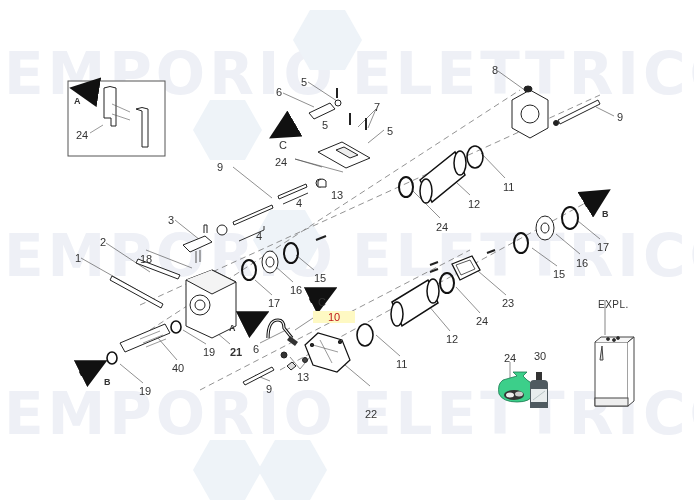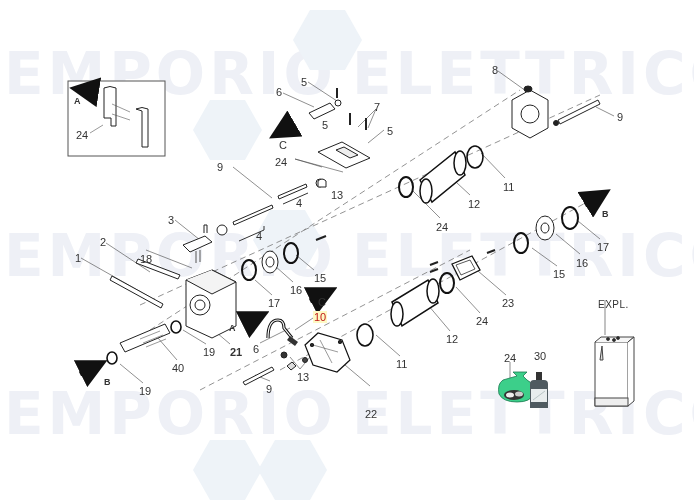--- a/index.html
+++ b/index.html
@@ -3,21 +3,21 @@
 <meta charset="utf-8">
 <style>
   html, body { margin:0; padding:0; background:#ffffff; }
   body { width:694px; height:500px; overflow:hidden; position:relative;
          font-family:"Liberation Sans", sans-serif; }
   #stage { position:absolute; left:0; top:0; width:694px; height:500px; }
   .wm { position:absolute; font-family:"DejaVu Sans", sans-serif; font-weight:bold;
         color:#eef0f6; font-size:58px; letter-spacing:4px; z-index:0; }
   svg { position:absolute; left:0; top:0; z-index:1; }
   .lbl { position:absolute; z-index:2; font-size:11px; color:#333; line-height:12px; white-space:nowrap; }
-  .lbl.hl { background:#fef9c3; color:#c01818; padding:0 1px; }
+  .lbl.hl { background:#fef9c3; color:#c01818; padding:0 15px; }
   .lbl.small { font-size:9px; font-weight:bold; }
   .lbl.expl { font-size:10px; letter-spacing:0.5px; }
 </style>
 </head>
 <body>
 
 <div id="stage">
 
   <div class="wm" style="left:4px;top:40px;">EMPORIO</div>
   <div class="wm" style="left:352px;top:40px;">ELETTRICO</div>

